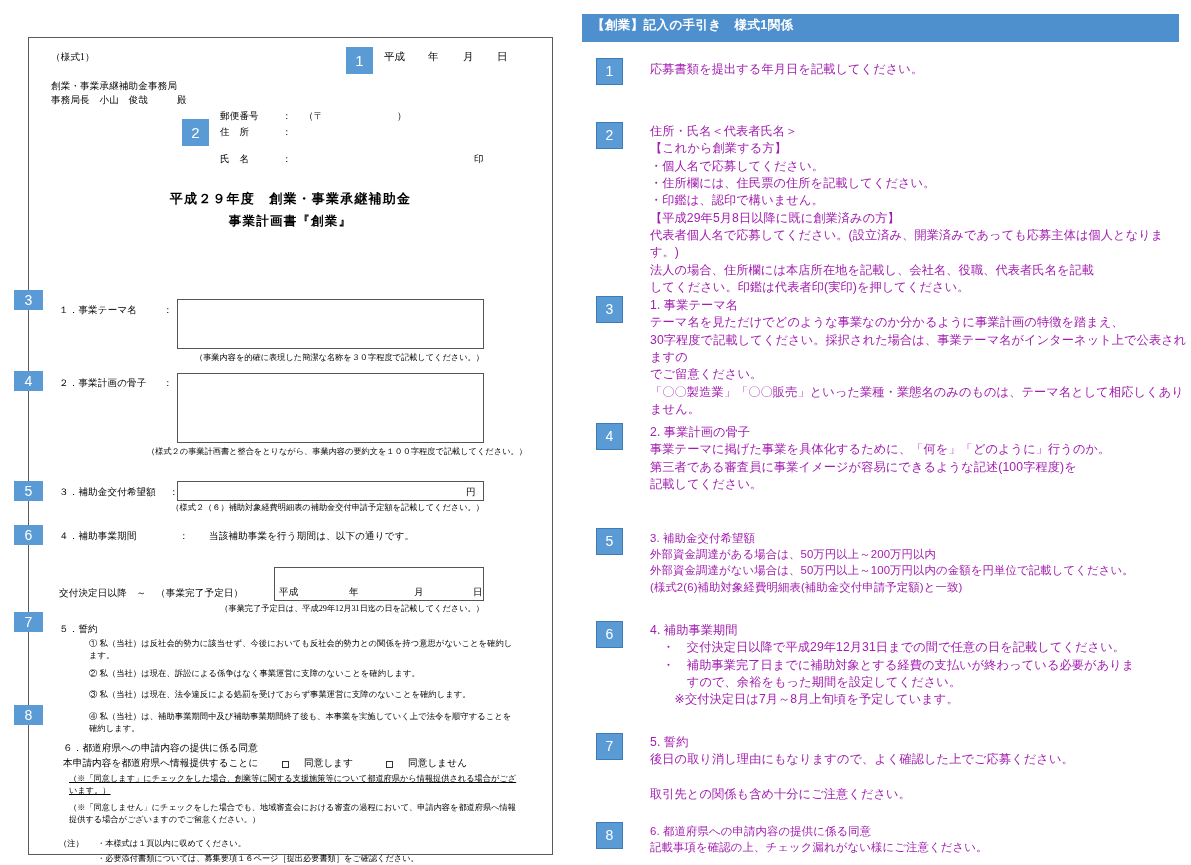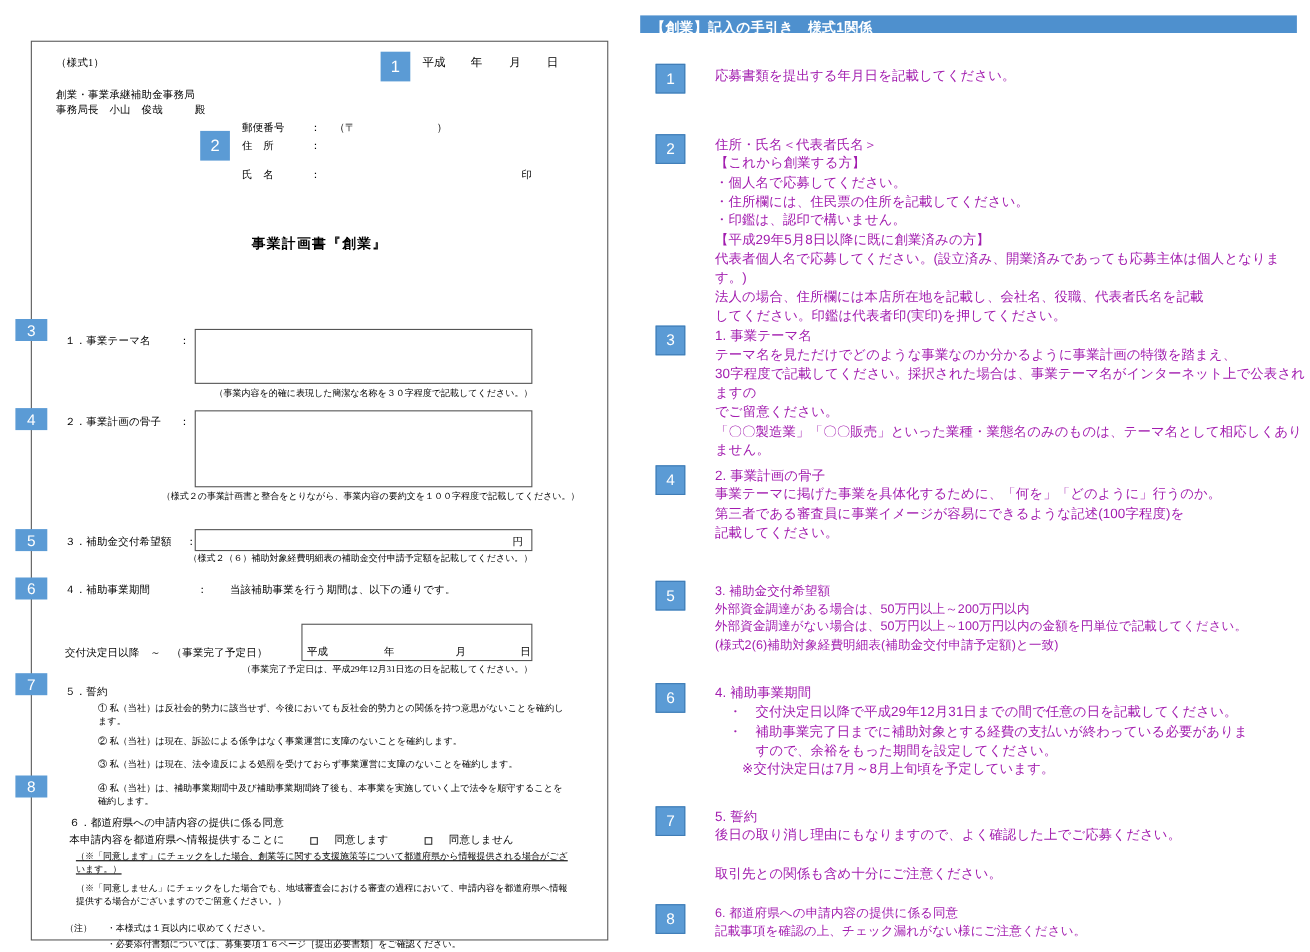--- a/index.html
+++ b/index.html
@@ -90,21 +90,21 @@
   
   #guide-pane {
     position: absolute;
     left: 570px; top: 0;
     width: 621px; height: 865px;
     font-family: "Liberation Sans", "DejaVu Sans", sans-serif;
   }
   #guide-header {
     position: absolute;
     left: 12px; top: 14px;
-    width: 597px; height: 16px;
+    width: 597px; height: 28px;
     background: #4e90ce;
     color: #ffffff;
     font-size: 12.5px;
     font-weight: bold;
     line-height: 23px;
     padding-left: 10px;
     box-sizing: border-box;
     letter-spacing: .4px;
     white-space: nowrap;
   }
@@ -155,20 +155,21 @@
       <div class="abs lbl-sm" style="left:275px; top:72px;">（〒</div>
       <div class="abs lbl-sm" style="left:368px; top:72px;">）</div>
 
       <div class="abs lbl-sm" style="left:191px; top:88px;font-family:Liberation Serif, serif;">住　所</div>
       <div class="abs lbl-sm" style="left:253px; top:88px;">：</div>
 
       <div class="abs lbl-sm" style="left:191px; top:115px;">氏　名</div>
       <div class="abs lbl-sm" style="left:253px; top:115px;">：</div>
       <div class="abs lbl-sm" style="left:445px; top:115px;">印</div>
 
+      <div class="abs title-1" style="left:0; top:152px;">平成２９年度　創業・事業承継補助金</div>
       <div class="abs title-2" style="left:0; top:175px;">事業計画書『創業』</div>
 
 
       <div class="abs lbl-sm" style="left:30px; top:266px;">１．事業テーマ名</div>
       <div class="abs lbl-sm" style="left:134px; top:266px;">：</div>
       <div class="abs inbox" style="left:148px; top:261px; width:307px; height:50px;"></div>
       <div class="abs note-c" style="left:148px; top:314px; width:307px;">（事業内容を的確に表現した簡潔な名称を３０字程度で記載してください。）</div>
 
       <div class="abs lbl-sm" style="left:30px; top:339px;">２．事業計画の骨子</div>
       <div class="abs lbl-sm" style="left:134px; top:339px;">：</div>

